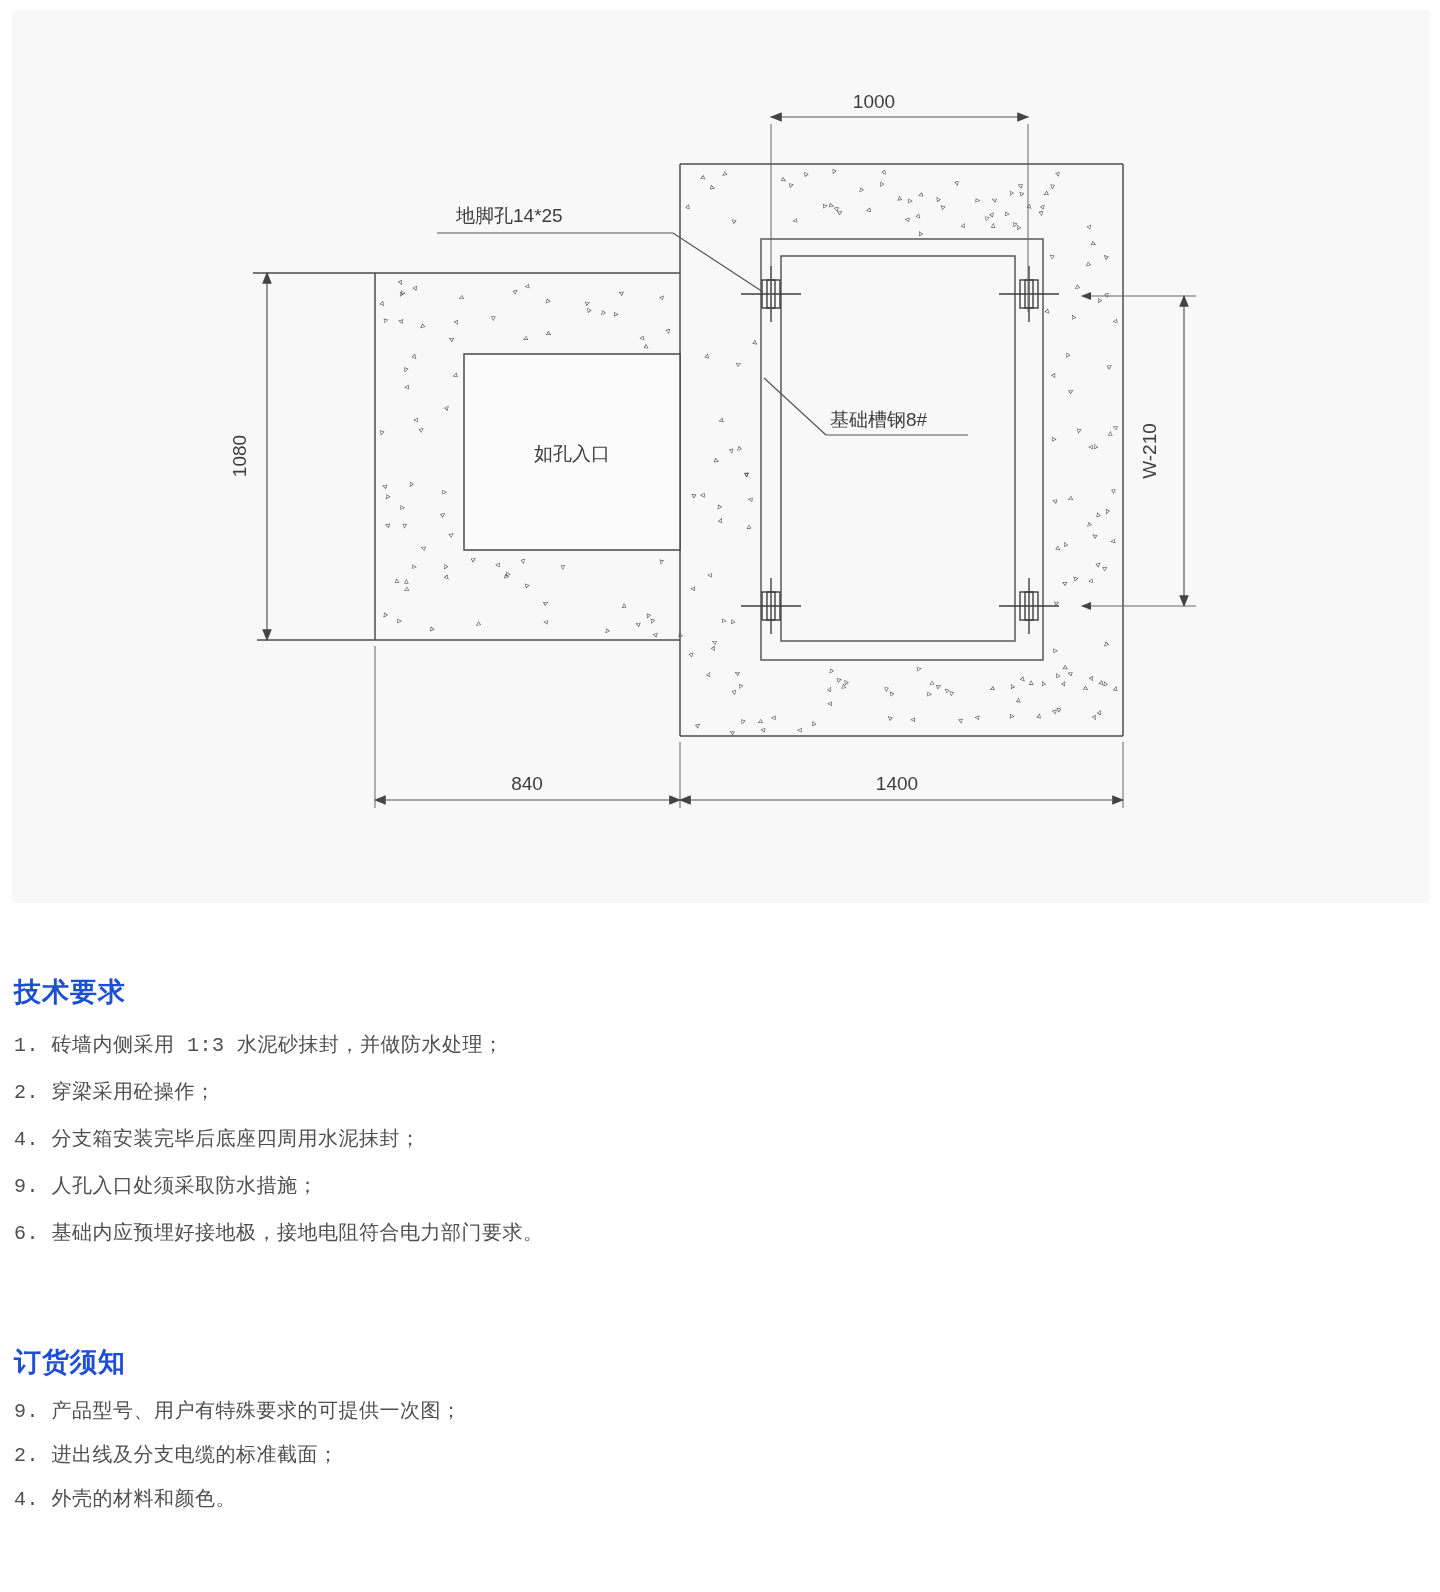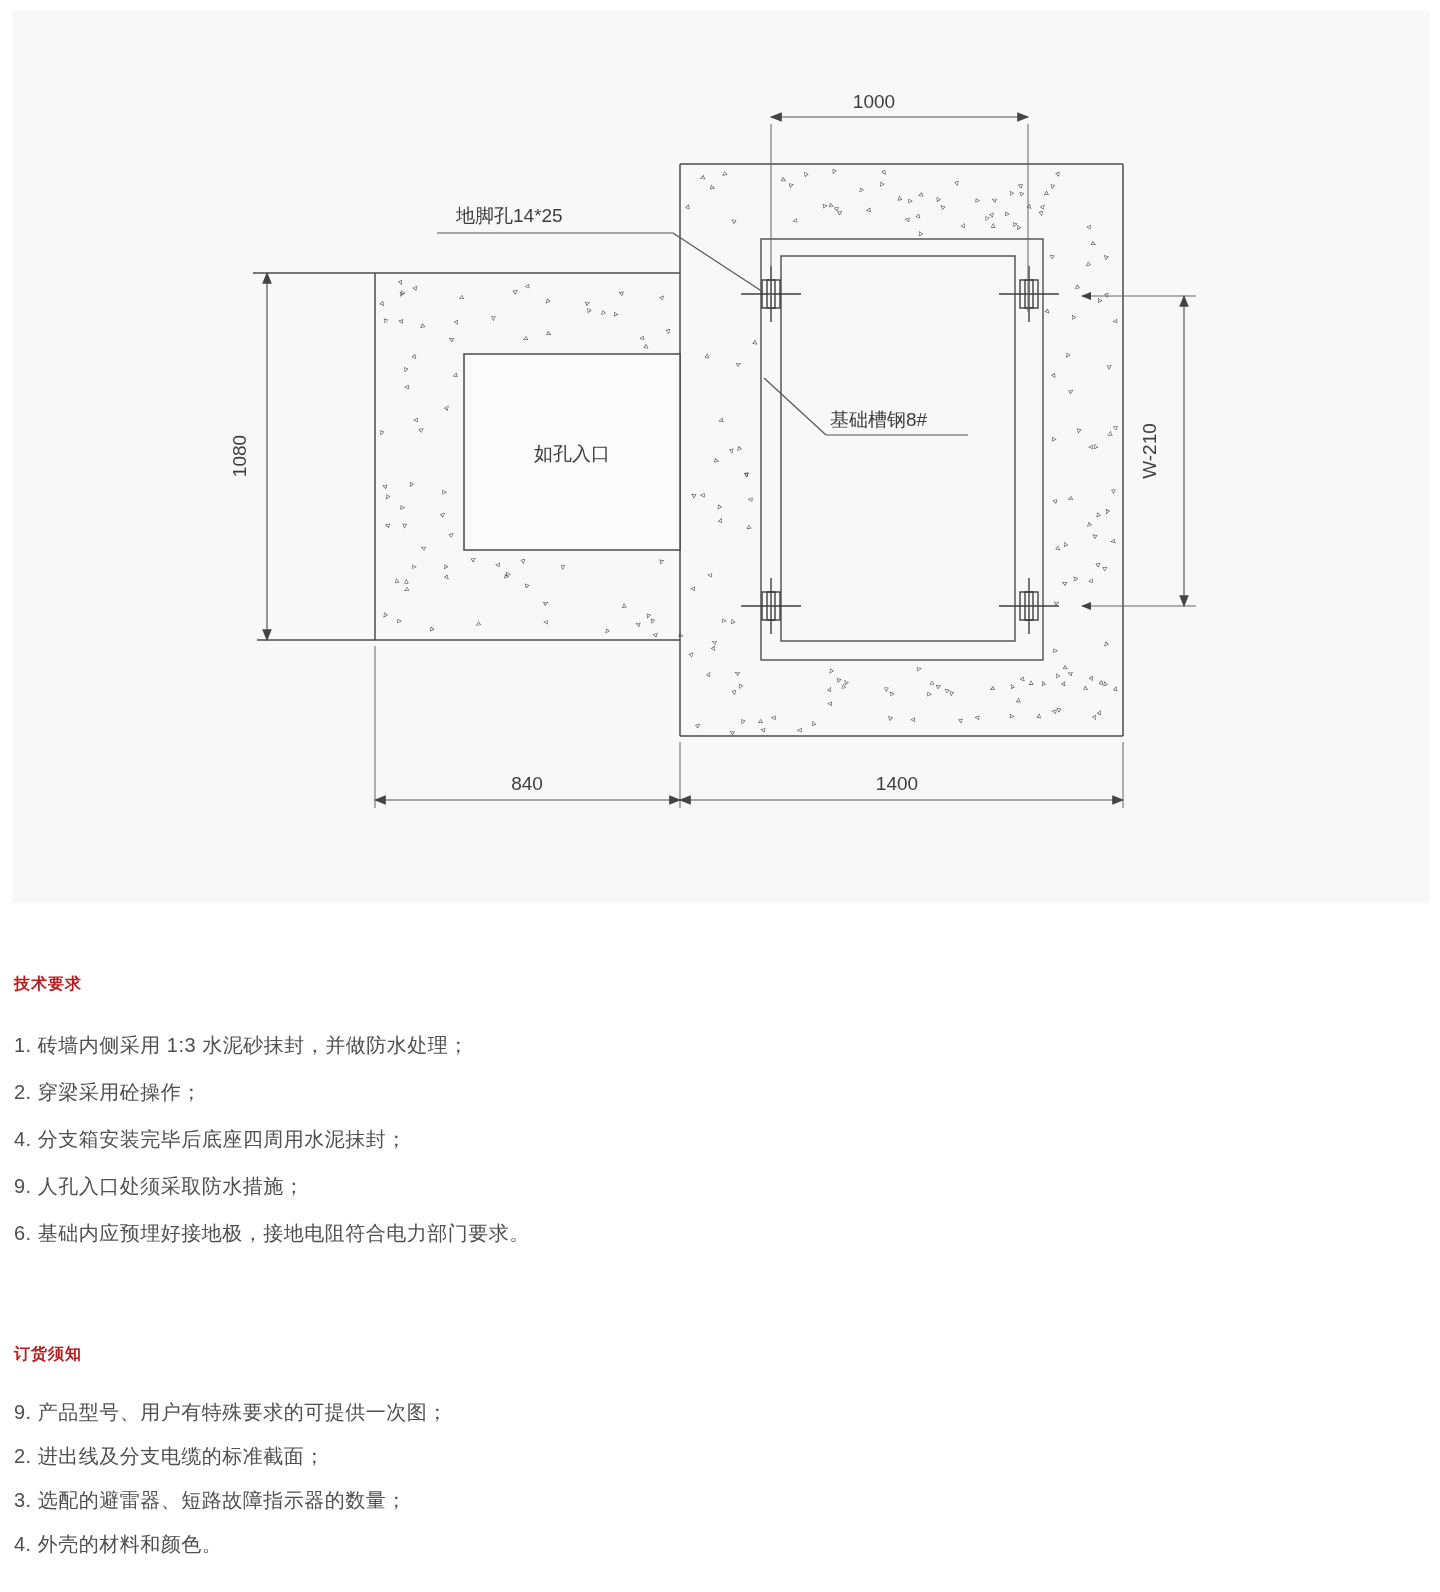--- a/index.html
+++ b/index.html
@@ -14,24 +14,24 @@
     position:absolute;left:12px;top:10px;width:1418px;height:893px;
     background:#f8f8f8;border-radius:4px;
   }
   .panel svg{position:absolute;left:0;top:0;}
   svg text{font-family:"Liberation Sans","DejaVu Sans",sans-serif;}
   .dim-text{font-size:19px;fill:#3d3d3d;}
   .label-text{font-size:19px;fill:#3d3d3d;}
   .notes{position:absolute;left:0;top:0;width:1440px;}
   .sec-heading{
     position:absolute;left:14px;
-    font-size:16px;font-weight:bold;color:#b91c1c;
+    font-size:27px;font-weight:bold;color:#1d4ed8;
     letter-spacing:1px;
   }
-  .sec-list{position:absolute;left:14px;width:1200px;}
+  .sec-list{position:absolute;left:14px;width:1200px;font-family:Liberation Mono, monospace;}
   .sec-item{
     font-size:20px;color:#4f4f4f;letter-spacing:0.5px;
   }
   .tech-item{line-height:47px;height:47px;}
   .order-item{line-height:44px;height:44px;}
 </style>
 </head>
 <body>
 
 <div class="panel">
@@ -361,17 +361,16 @@
     <div class="sec-item tech-item">4. 分支箱安装完毕后底座四周用水泥抹封；</div>
     <div class="sec-item tech-item">9. 人孔入口处须采取防水措施；</div>
     <div class="sec-item tech-item">6. 基础内应预埋好接地极，接地电阻符合电力部门要求。</div>
   </div>
 
   <div class="sec-heading" style="top:1344px">订货须知</div>
 
   <div class="sec-list" style="top:1390px">
     <div class="sec-item order-item">9. 产品型号、用户有特殊要求的可提供一次图；</div>
     <div class="sec-item order-item">2. 进出线及分支电缆的标准截面；</div>
-    <div class="sec-item order-item">3. 选配的避雷器、短路故障指示器的数量；</div>
     <div class="sec-item order-item">4. 外壳的材料和颜色。</div>
   </div>
 
 </div>
 
 </body></html>

